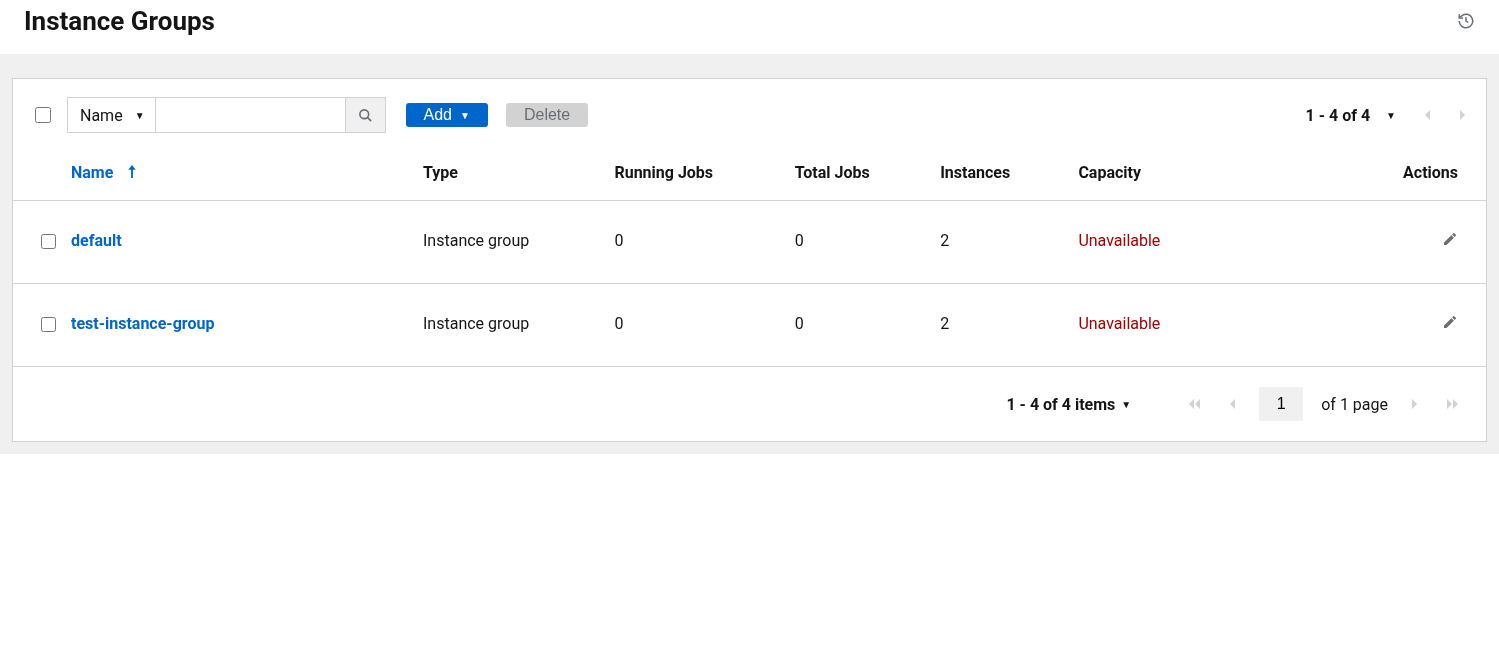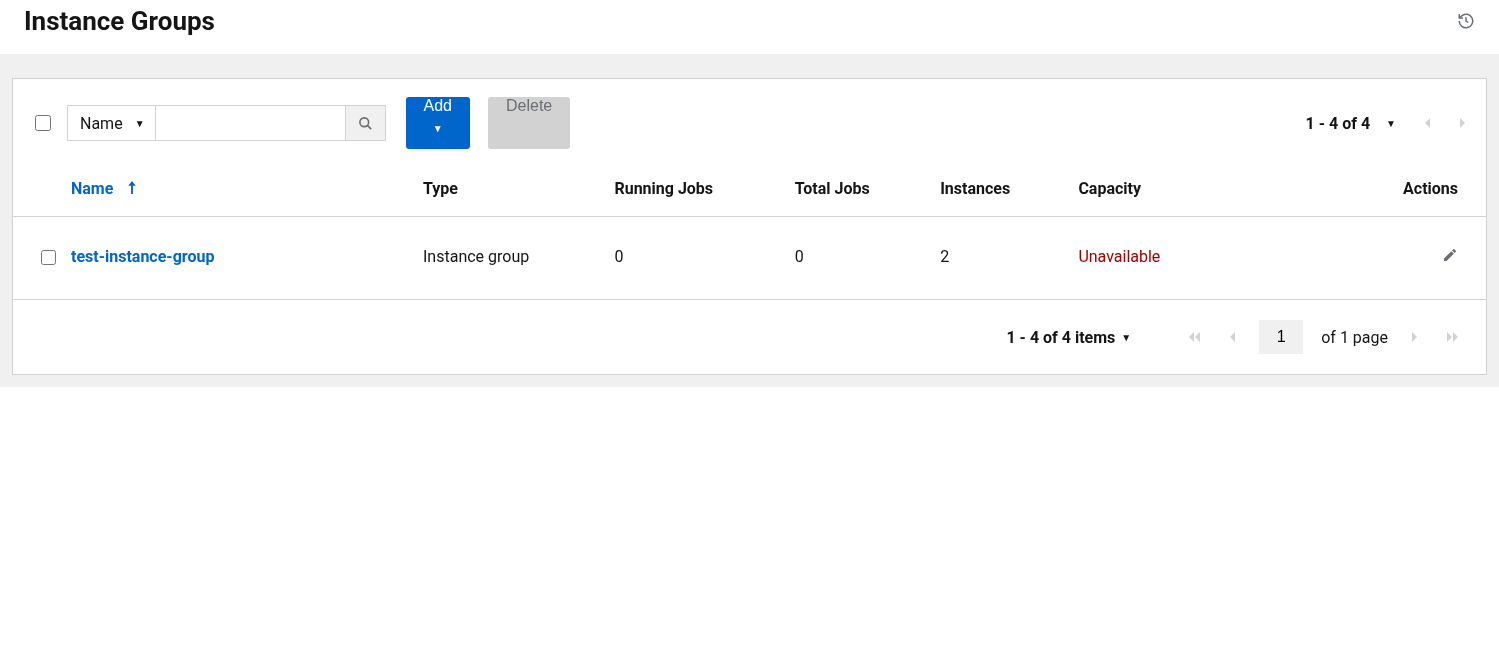--- a/index.html
+++ b/index.html
@@ -71,30 +71,29 @@
     background: #f0f0f0;
     height: 36px;
     width: 40px;
     display: flex;
     align-items: center;
     justify-content: center;
     cursor: pointer;
     color: #6a6e73;
   }
   .btn {
-    height: 52px;
+    height: 24px;
     padding: 0 18px;
     border: none;
     border-radius: 3px;
     font-size: 16px;
     display: inline-flex;
     align-items: center;
     gap: 8px;
     cursor: pointer;
-    flex-direction: column;
   }
   .btn-primary {
     background: #0066cc;
     color: #fff;
     margin-left: 20px;
   }
   .btn-disabled {
     background: #d2d2d2;
     color: #6a6e73;
     margin-left: 18px;
@@ -265,20 +264,32 @@
           <th>Running Jobs</th>
           <th>Total Jobs</th>
           <th>Instances</th>
           <th style="width:280px">Capacity</th>
           <th class="actions-h">Actions</th>
         </tr>
       </thead>
       <tbody id="tbody">
           <tr>
     <td><input type="checkbox" style=""></td>
+    <td class="col-name"><a class="link">default</a></td>
+    <td>Instance group</td>
+    <td>0</td>
+    <td>0</td>
+    <td>2</td>
+    <td class="capacity-cell"><span class="danger">Unavailable</span></td>
+    <td class="actions-cell"><span class="edit-icon"><svg width="16" height="16" viewBox="0 0 24 24" fill="currentColor">
+                  <path d="M3 17.25V21h3.75L17.81 9.94l-3.75-3.75L3 17.25zM20.71 7.04a1 1 0 0 0 0-1.41l-2.34-2.34a1 1 0 0 0-1.41 0l-1.83 1.83 3.75 3.75 1.83-1.83z"></path>
+                </svg></span></td>
+  </tr>
+          <tr>
+    <td><input type="checkbox" style=""></td>
     <td class="col-name"><a class="link">test-instance-group</a></td>
     <td>Instance group</td>
     <td>0</td>
     <td>0</td>
     <td>2</td>
     <td class="capacity-cell"><span class="danger">Unavailable</span></td>
     <td class="actions-cell"><span class="edit-icon"><svg width="16" height="16" viewBox="0 0 24 24" fill="currentColor">
                   <path d="M3 17.25V21h3.75L17.81 9.94l-3.75-3.75L3 17.25zM20.71 7.04a1 1 0 0 0 0-1.41l-2.34-2.34a1 1 0 0 0-1.41 0l-1.83 1.83 3.75 3.75 1.83-1.83z"></path>
                 </svg></span></td>
   </tr>

